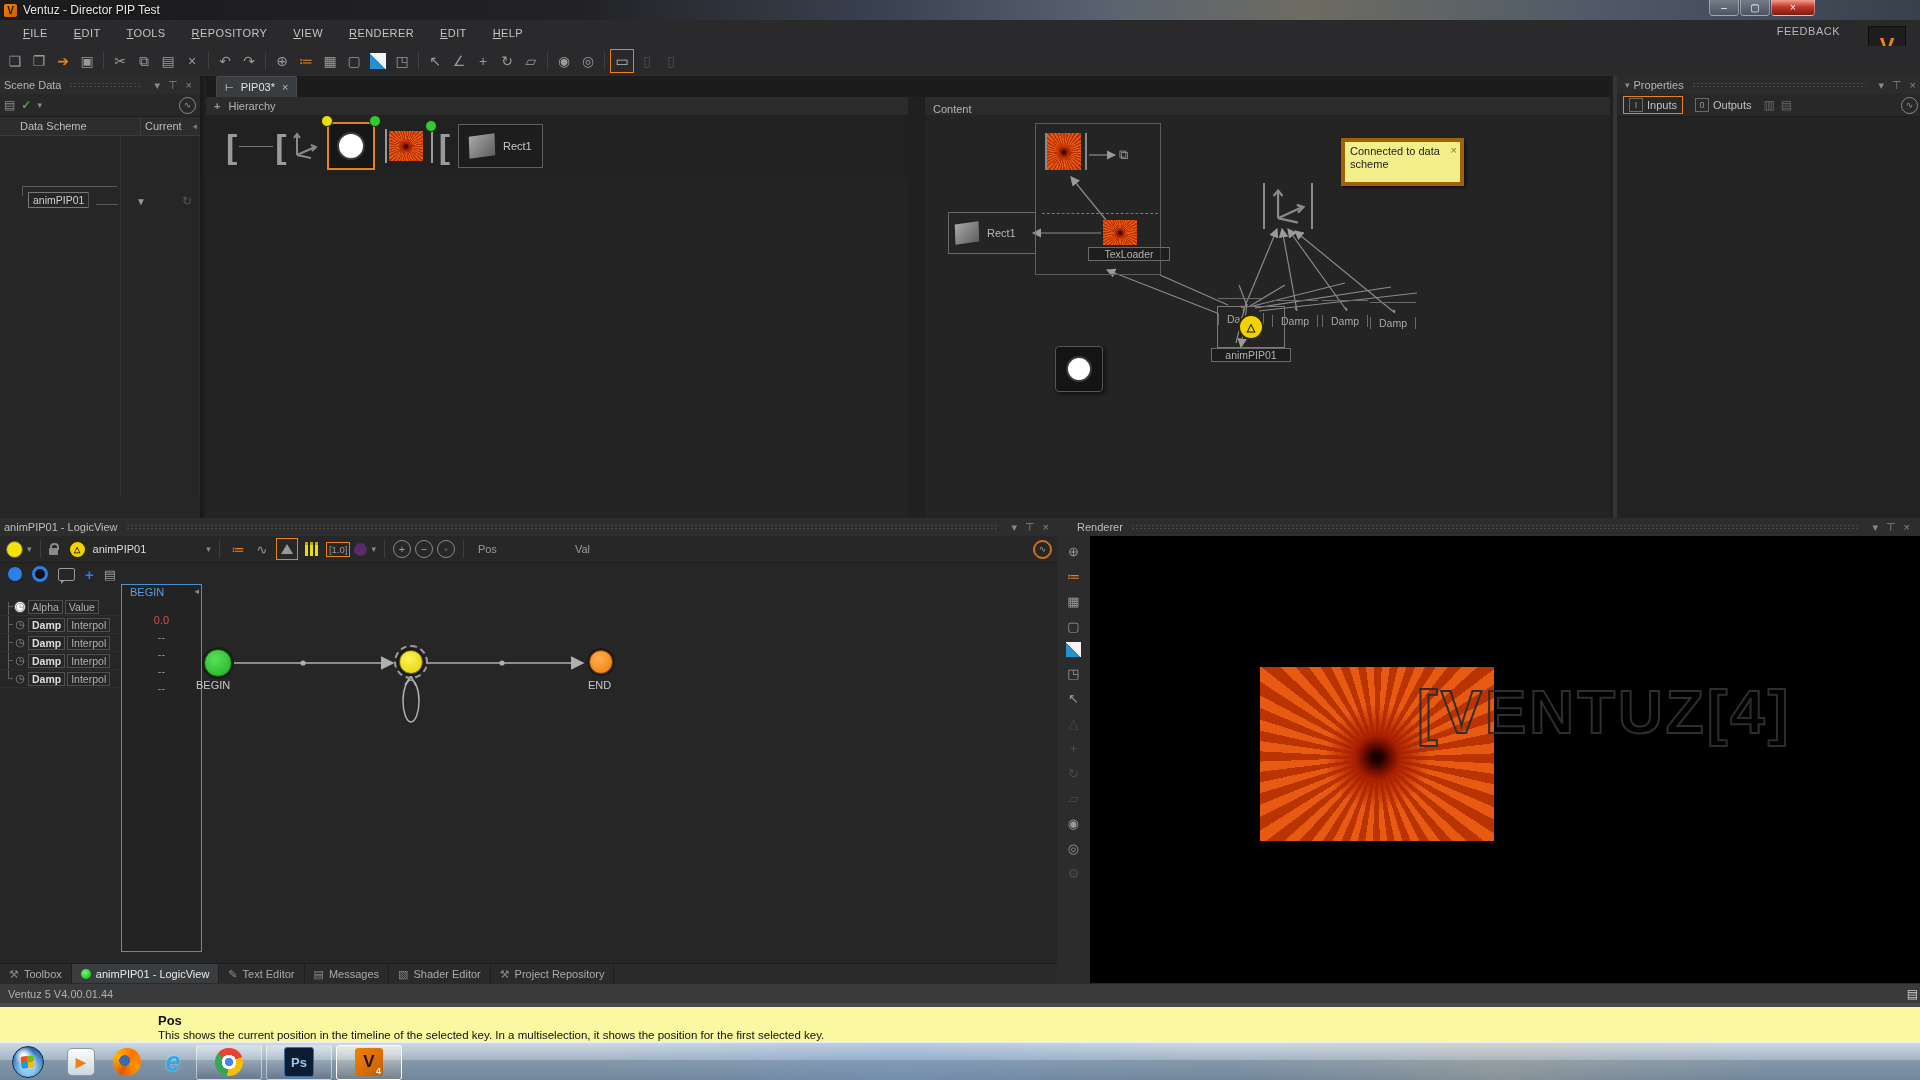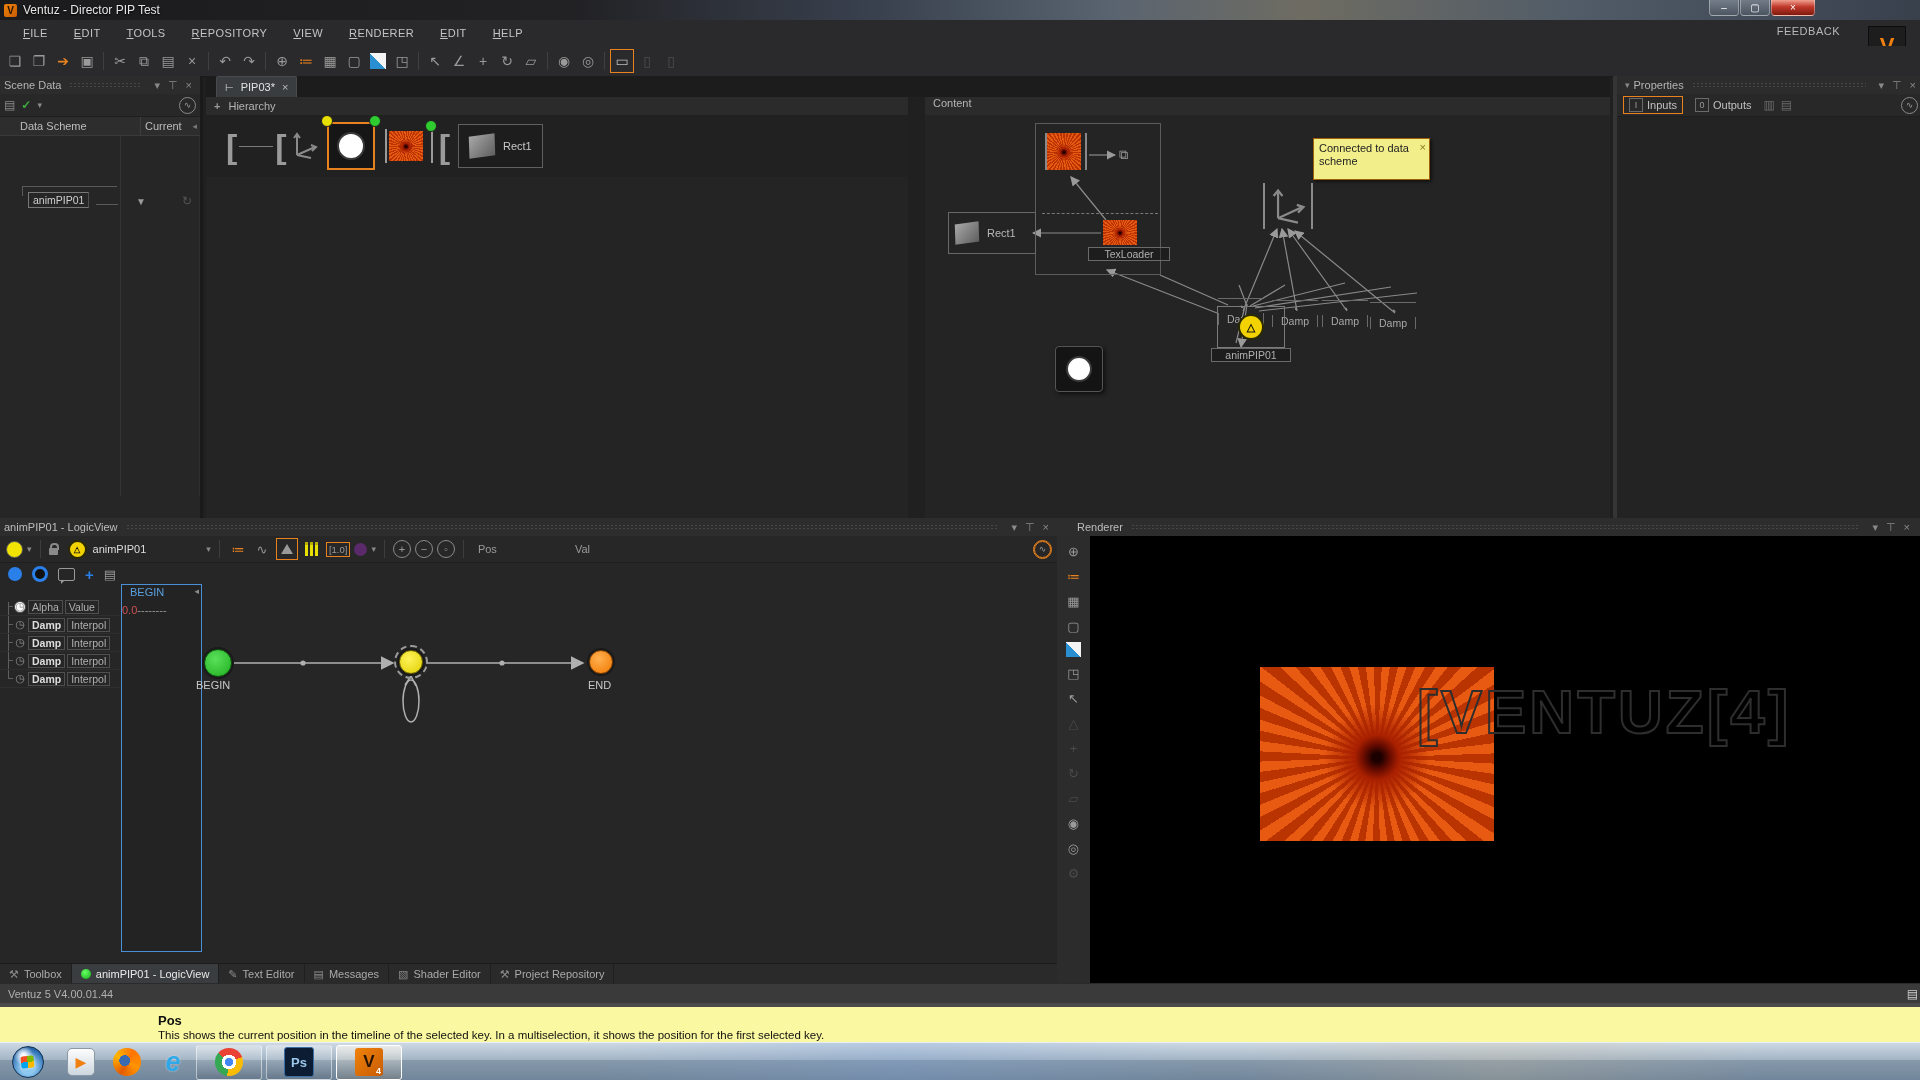--- a/index.html
+++ b/index.html
@@ -73,42 +73,42 @@
   #hi-flower{position:relative;width:40px;height:34px;margin:0 4px;border-left:2px solid #9a9a9a;border-right:2px solid #9a9a9a;padding:0 2px;display:flex;align-items:center;}
   .flower{background:
     radial-gradient(circle at 50% 52%, #1c0000 0 3%, #6a0c00 9%, #a82000 15%, rgba(0,0,0,0) 36%),
     repeating-conic-gradient(from 8deg at 50% 52%, #b93400 0deg 5deg, #e85a12 5deg 10deg),
     radial-gradient(circle at 50% 52%, #8a1600 0 26%, #c84208 55%, #e8641a 82%, #d4520e 100%);}
   #hi-rect{display:flex;align-items:center;gap:8px;border:1px solid #606060;background:#1d1d1d;height:42px;padding:0 10px;margin-left:6px;}
   .gray-quad{width:26px;height:22px;background:linear-gradient(135deg,#a8a8a8,#5e5e5e);transform:rotate(-8deg) skewX(-6deg);}
   #hi-watermark{position:absolute;left:18px;bottom:18px;font-size:70px;font-weight:800;color:#ececec;letter-spacing:1px;line-height:1;}
   
   #content{left:925px;top:97px;width:685px;height:421px;background:#242424;}
-  #ct-header{height:18px;background:#2b2b2b;display:flex;align-items:flex-start;padding-left:8px;color:#b4b4b4;}
+  #ct-header{height:18px;background:#2b2b2b;display:flex;align-items:flex-end;padding-left:8px;color:#b4b4b4;}
   #ct-body{position:relative;width:685px;height:403px;}
   #ct-svg{position:absolute;left:0;top:0;}
   .ct-node-label{position:absolute;border:1px solid #6a6a6a;color:#b0b0b0;text-align:center;font-size:10.5px;background:rgba(20,20,20,.4);}
   #ct-group{position:absolute;left:110px;top:8px;width:124px;height:150px;border:1px solid #5c5c5c;}
   #ct-topflower{position:absolute;left:120px;top:18px;width:38px;height:37px;border-left:2px solid #888;border-right:2px solid #888;}
   #ct-dash{position:absolute;left:117px;top:98px;width:116px;border-top:1px dashed #787878;}
   #ct-texthumb{position:absolute;left:178px;top:105px;width:34px;height:25px;}
   #ct-texlabel{left:163px;top:132px;width:80px;}
   #ct-smallicon{position:absolute;left:194px;top:32px;color:#9a9a9a;font-size:13px;}
   #ct-rect{position:absolute;left:23px;top:97px;width:80px;height:40px;border:1px solid #686868;display:flex;align-items:center;gap:8px;padding-left:6px;color:#b8b8b8;}
   #ct-axis{position:absolute;left:338px;top:68px;width:42px;height:42px;border-left:2px solid #8a8a8a;border-right:2px solid #8a8a8a;padding:2px;}
   .damp-node{position:absolute;width:46px;text-align:center;color:#9a9a9a;}
   .damp-node .dtop{border-top:1px solid #6a6a6a;margin-bottom:2px;}
   .damp-node .dclock{font-size:11px;color:#8a8a8a;}
   .damp-node .dlabel{border-left:1px solid #6a6a6a;border-right:1px solid #6a6a6a;font-size:10.5px;color:#a8a8a8;}
   #ct-white{position:absolute;left:130px;top:231px;width:46px;height:44px;background:#141414;border:1px solid #555;border-radius:4px;box-shadow:2px 2px 4px rgba(0,0,0,.6);display:flex;align-items:center;justify-content:center;}
   #ct-white .wcirc{width:22px;height:22px;border-radius:50%;background:#fff;border:2px solid #3a3a3a;}
   #ct-anim{position:absolute;left:292px;top:191px;width:66px;height:40px;border:1px solid #7a7a7a;display:flex;align-items:center;justify-content:center;}
   .radic{width:22px;height:22px;border-radius:50%;background:#f2d200;border:2px solid #2a2a00;display:flex;align-items:center;justify-content:center;color:#111;font-weight:bold;font-size:11px;}
   #ct-animlabel{left:286px;top:233px;width:78px;}
-  #ct-note{position:absolute;left:388px;top:23px;width:96px;min-height:34px;background:#f2ee8a;border:1px solid #a16207;box-shadow:2px 2px 3px rgba(0,0,0,.5);color:#222;padding:3px 14px 3px 5px;font-size:11px;line-height:13px;}
+  #ct-note{position:absolute;left:416px;top:23px;width:96px;min-height:34px;background:#f2ee8a;border:4px solid #a16207;box-shadow:2px 2px 3px rgba(0,0,0,.5);color:#222;padding:3px 14px 3px 5px;font-size:11px;line-height:13px;}
   #ct-note .nclose{position:absolute;right:3px;top:2px;color:#8a7a20;font-size:11px;}
   
   #properties{left:1613px;top:76px;width:307px;height:442px;background:#232323;border-left:4px solid #353535;}
   #pp-row2{height:22px;display:flex;align-items:center;gap:6px;padding:0 6px;background:#282828;border-bottom:1px solid #1e1e1e;}
   .pp-btn{display:flex;align-items:center;gap:4px;padding:1px 5px;color:#c0c0c0;border:1px solid transparent;}
   .pp-btn.sel{border-color:#e8821e;}
   .pp-ic{display:inline-block;width:12px;height:12px;border:1px solid #6a6a6a;font-size:9px;line-height:12px;text-align:center;color:#9a9a9a;font-style:normal;}
   .pp-mini{color:#6a6a6a;font-size:12px;}
   #pp-wave{margin-left:auto;}
   .wave-ic{width:15px;height:15px;border-radius:50%;border:1px solid #8a8a8a;color:#9a9a9a;font-size:9px;display:flex;align-items:center;justify-content:center;}
@@ -138,21 +138,21 @@
   .track-row::before{content:"";position:absolute;left:8px;top:8px;width:5px;height:1px;background:#5e5e5e;}
   .row-icon{width:12px;height:12px;display:flex;align-items:center;justify-content:center;font-size:11px;color:#8a8a8a;}
   .track-row.alpha .row-icon{background:#fff;border-radius:50%;width:10px;height:10px;border:1px solid #444;}
   .track-row.alpha .row-icon::after{content:"";}
   .tag{border:1px solid #4f4f4f;padding:0 3px;height:12px;line-height:12px;font-size:10.5px;}
   .track-row.damp .t-name{font-weight:bold;color:#dedede;}
   #lv-treeline{position:absolute;left:8px;top:84px;width:1px;height:76px;background:#5e5e5e;}
   #lv-colbox{position:absolute;left:121px;top:66px;width:79px;height:366px;border:1px solid #4a90d9;background:#232323;}
   #lv-colhdr{color:#5aa0e0;font-size:11px;padding:1px 0 1px 8px;display:flex;}
   #lv-colhdr .collapse{margin-left:auto;margin-right:2px;color:#8a8a8a;font-size:9px;}
-  #lv-vals{display:flex;flex-direction:row;margin-top:3px;}
+  #lv-vals{display:flex;flex-direction:column;margin-top:13px;}
   .val{height:17px;line-height:17px;text-align:center;color:#999;}
   .val.red{color:#d05050;}
   #lv-svg{position:absolute;left:0;top:0;pointer-events:none;}
   .key{position:absolute;border-radius:50%;box-shadow:0 0 0 2px #1a1a1a;}
   #key-begin{left:204px;top:131px;width:26px;height:26px;background:radial-gradient(circle at 40% 35%,#5ae05a,#1fae1f);border:1px solid #0c530c;}
   #key-mid{left:399px;top:132px;width:22px;height:22px;background:radial-gradient(circle at 40% 35%,#fff25a,#e0d000);border:1px solid #6a6000;outline:2px dashed #9a9a9a;outline-offset:3px;}
   #key-end{left:589px;top:132px;width:22px;height:22px;background:radial-gradient(circle at 40% 35%,#ffb050,#f07800);border:1px solid #7a3c00;}
   .keylabel{position:absolute;color:#c8c8c8;font-size:11px;}
   
   #renderer{left:1057px;top:518px;width:863px;height:465px;background:#000;}

